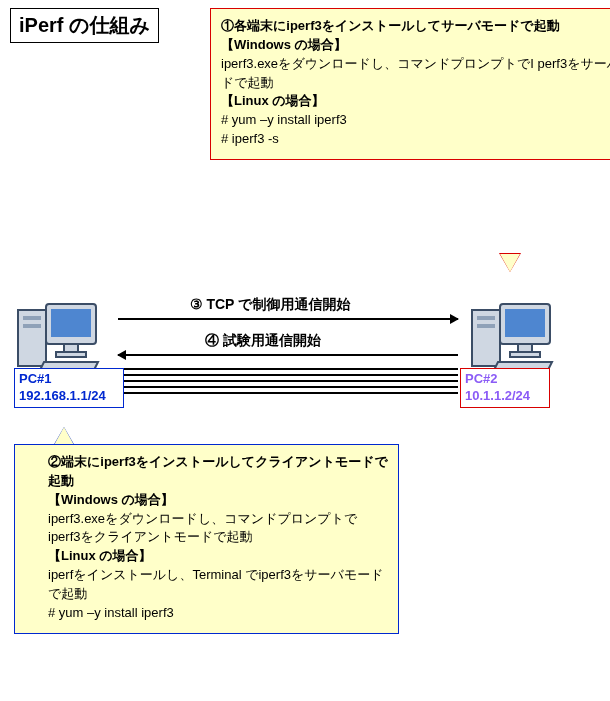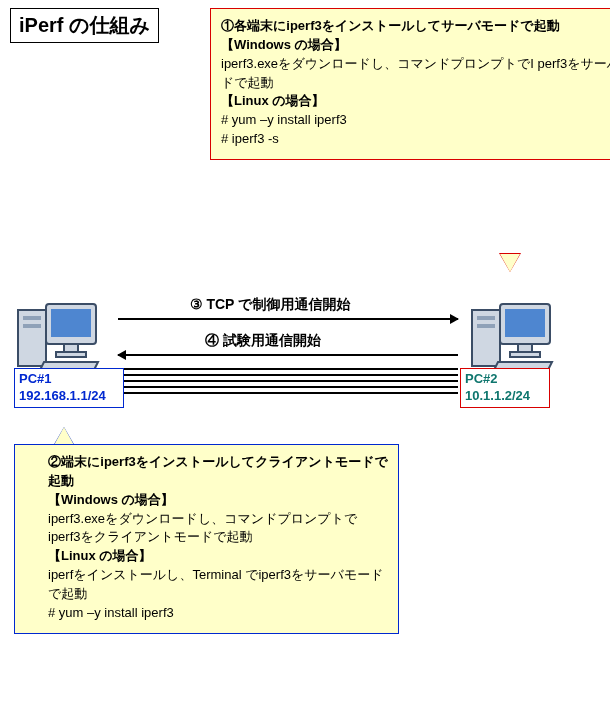--- a/index.html
+++ b/index.html
@@ -70,21 +70,21 @@
   .pc-label {
     position: absolute;
     border: 1px solid;
     font-weight: bold;
     padding: 2px 4px;
     font-size: 13px;
     line-height: 1.3;
     background: #fff;
   }
   .pc1 { color:#0028d0; border-color:#0028d0; }
-  .pc2 { color:#0f766e; border-color:#d80000; }
+  .pc2 { color:#8b5cf6; border-color:#d80000; }
   .step-label {
     position: absolute;
     font-size: 14px;
   }
   .step-label b { font-weight: bold; }
   .arrow-r, .arrow-l, .line {
     position:absolute;
     background:#000;
     height:1.5px;
   }

